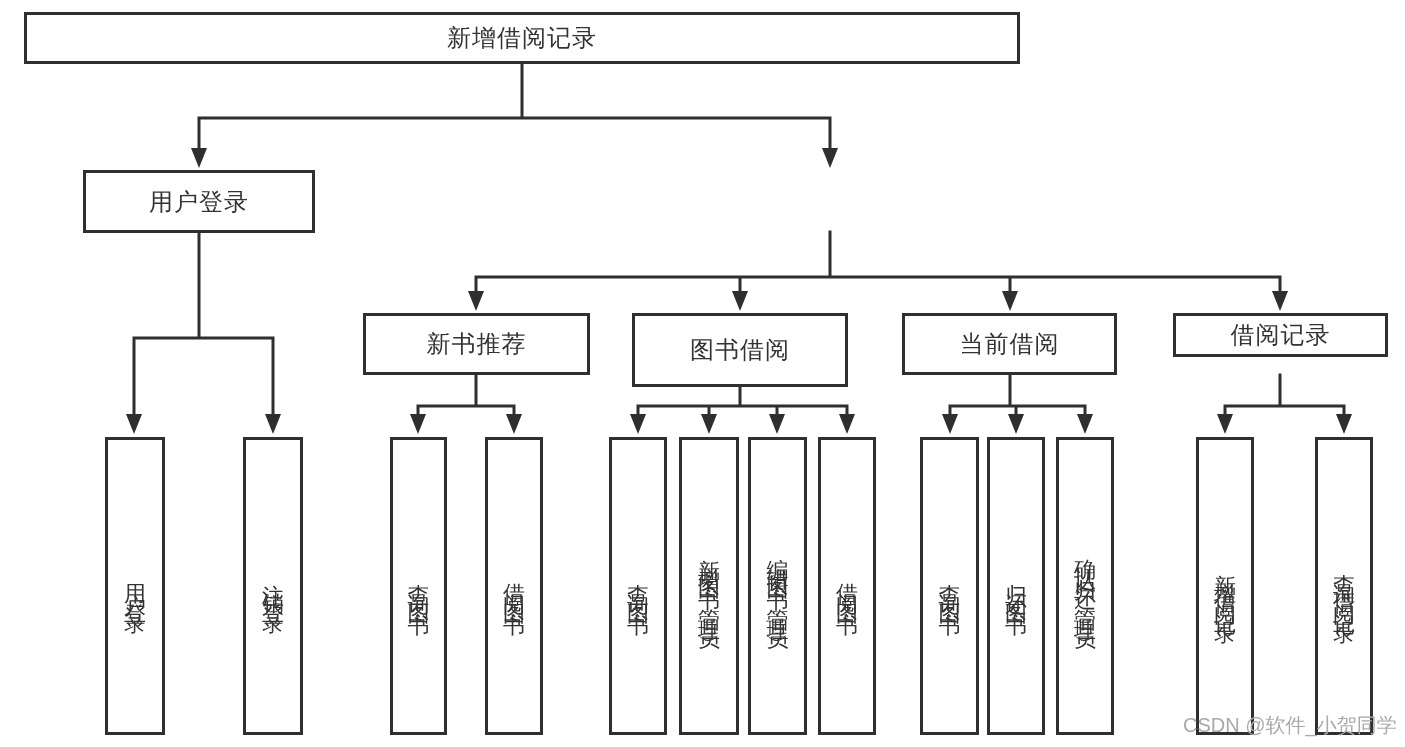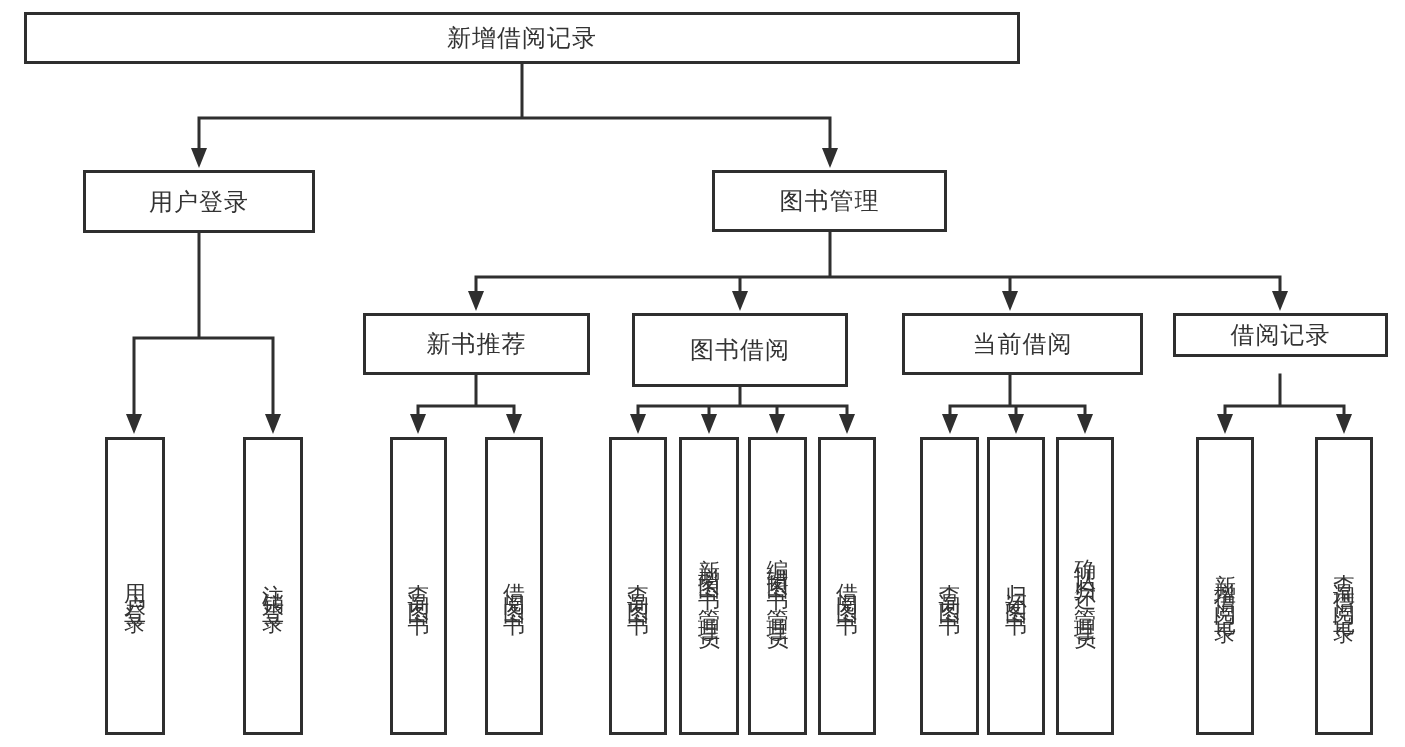--- a/index.html
+++ b/index.html
@@ -80,38 +80,38 @@
       <polygon points="1008,414 1024,414 1016,434"></polygon>
       <polygon points="1077,414 1093,414 1085,434"></polygon>
       <polygon points="1217,414 1233,414 1225,434"></polygon>
       <polygon points="1336,414 1352,414 1344,434"></polygon>
     </g>
   </svg>
 
   <div class="node h" style="left:24px;top:12px;width:996px;height:52px">新增借阅记录</div>
 
   <div class="node h" style="left:83px;top:170px;width:232px;height:63px">用户登录</div>
-  <div class="node h" style="left:712px;top:170px;width:235px;height:62px">图书管理</div>
 
   <div class="node h" style="left:363px;top:313px;width:227px;height:62px">新书推荐</div>
   <div class="node h" style="left:632px;top:313px;width:216px;height:74px">图书借阅</div>
-  <div class="node h" style="left:902px;top:313px;width:241px;height:62px">当前借阅</div>
+  <div class="node h" style="left:902px;top:313px;width:215px;height:62px">当前借阅</div>
   <div class="node h" style="left:1173px;top:313px;width:215px;height:44px">借阅记录</div>
 
   <div class="node v" style="left:105px;top:437px;width:60px;height:298px">用户登录</div>
   <div class="node v" style="left:243px;top:437px;width:60px;height:298px">注销登录</div>
 
   <div class="node v" style="left:390px;top:437px;width:57px;height:298px">查询图书</div>
   <div class="node v" style="left:485px;top:437px;width:58px;height:298px">借阅图书</div>
 
   <div class="node v" style="left:609px;top:437px;width:58px;height:298px">查询图书</div>
   <div class="node v" style="left:679px;top:437px;width:60px;height:298px">新增图书（管理员）</div>
   <div class="node v" style="left:748px;top:437px;width:59px;height:298px">编辑图书（管理员）</div>
   <div class="node v" style="left:818px;top:437px;width:58px;height:298px">借阅图书</div>
 
   <div class="node v" style="left:920px;top:437px;width:59px;height:298px">查询图书</div>
   <div class="node v" style="left:987px;top:437px;width:58px;height:298px">归还图书</div>
   <div class="node v" style="left:1056px;top:437px;width:58px;height:298px">确认归还（管理员）</div>
 
   <div class="node v" style="left:1196px;top:437px;width:58px;height:298px">新增借阅记录</div>
   <div class="node v" style="left:1315px;top:437px;width:58px;height:298px">查询借阅记录</div>
 
+  <div class="watermark">CSDN @软件_小贺同学</div>
 </div>
 
 </body></html>

